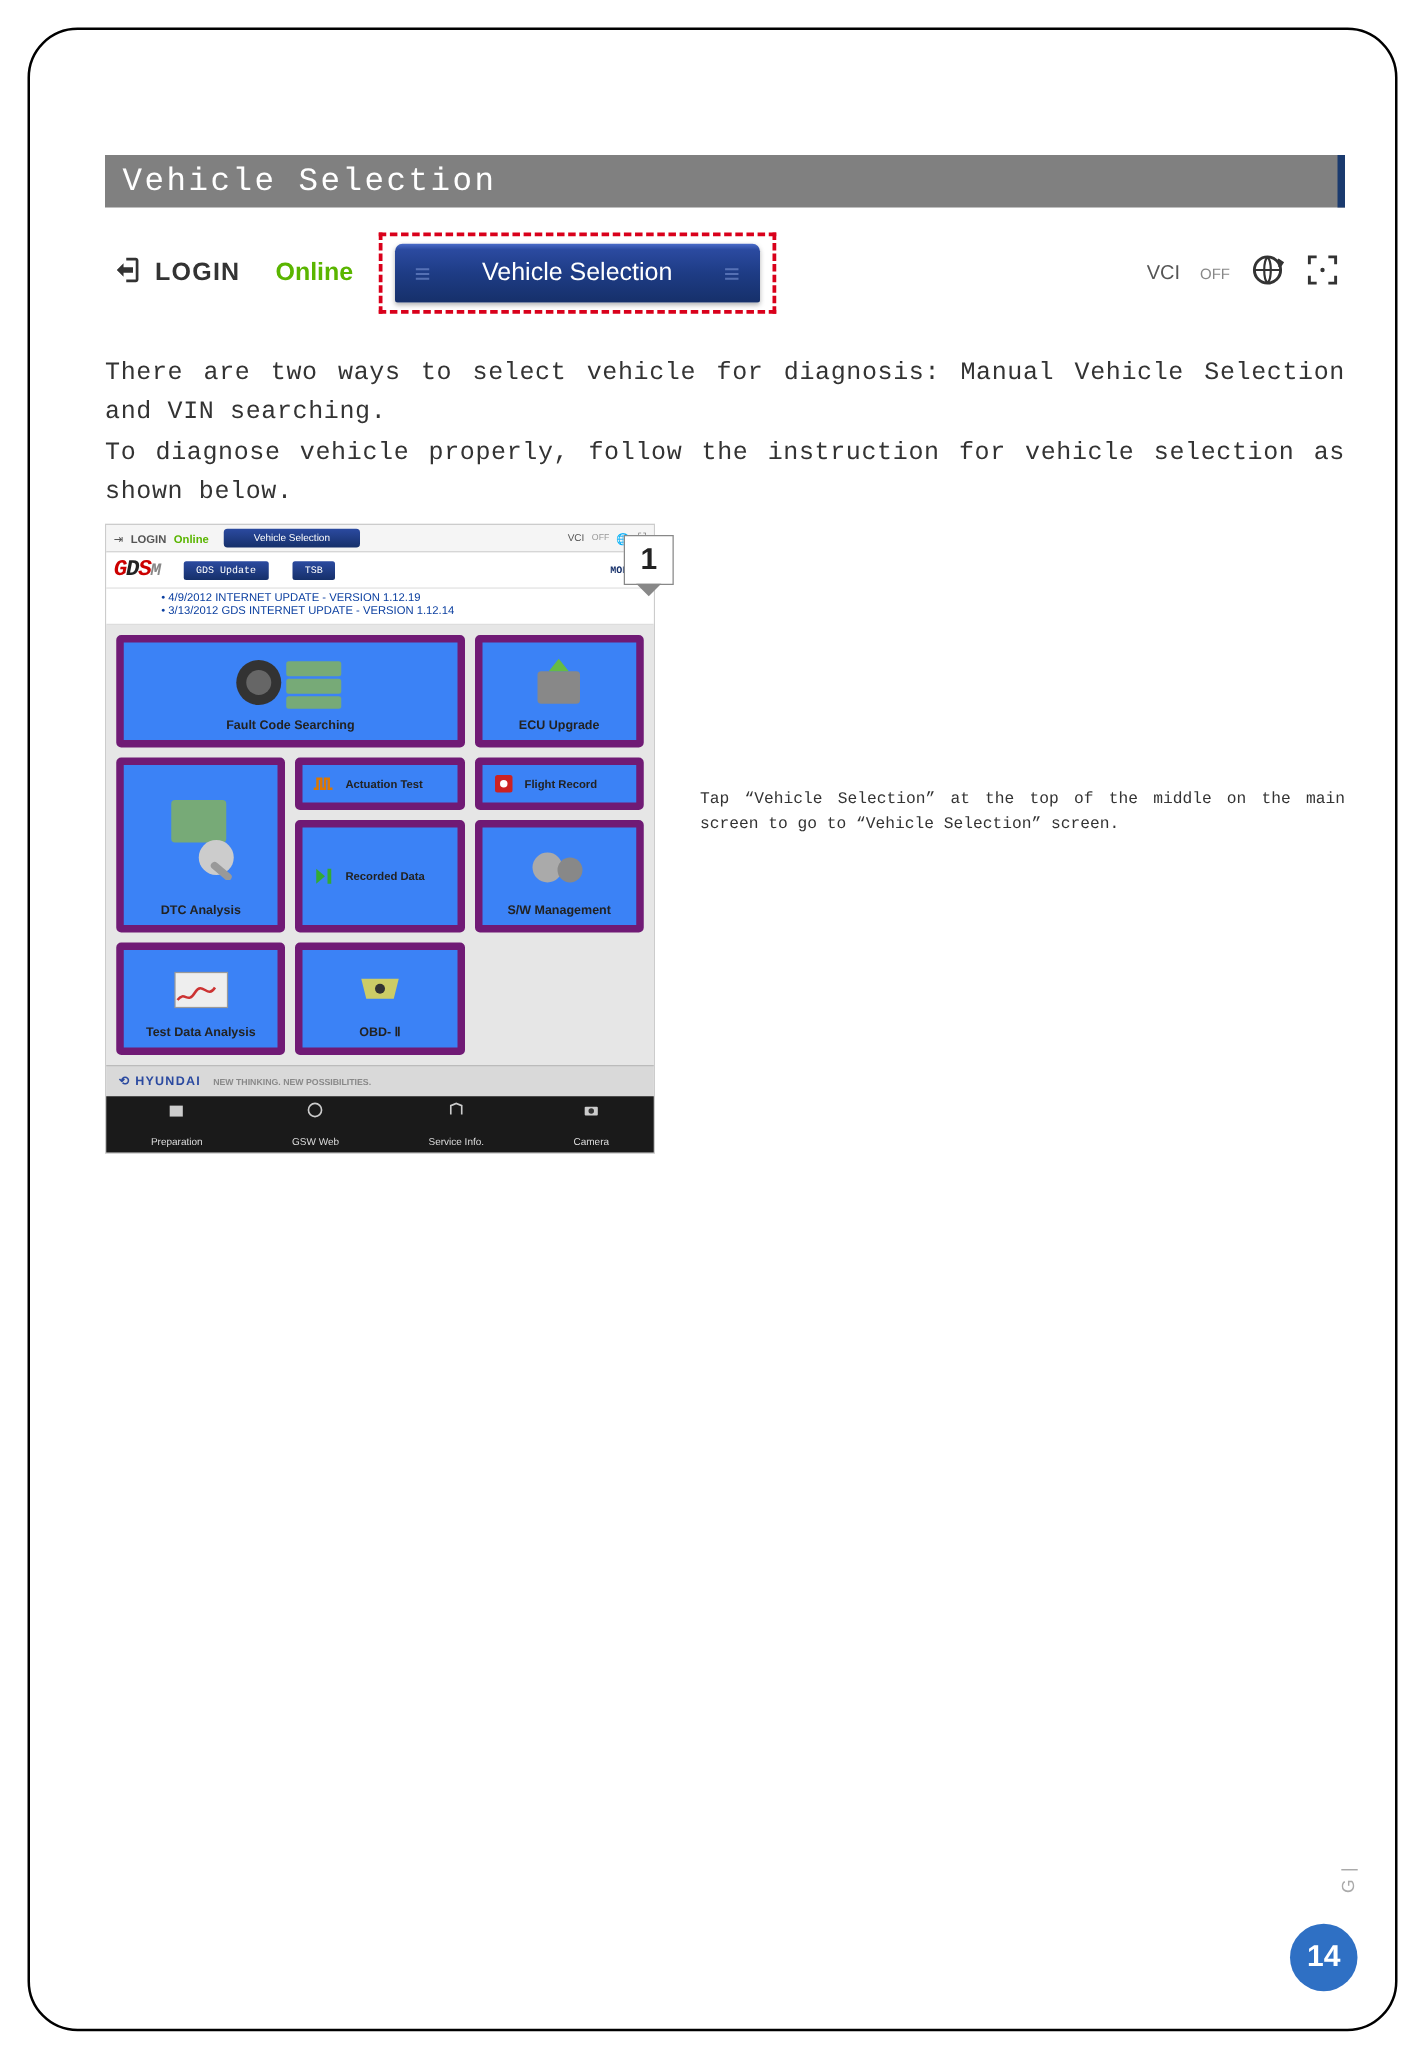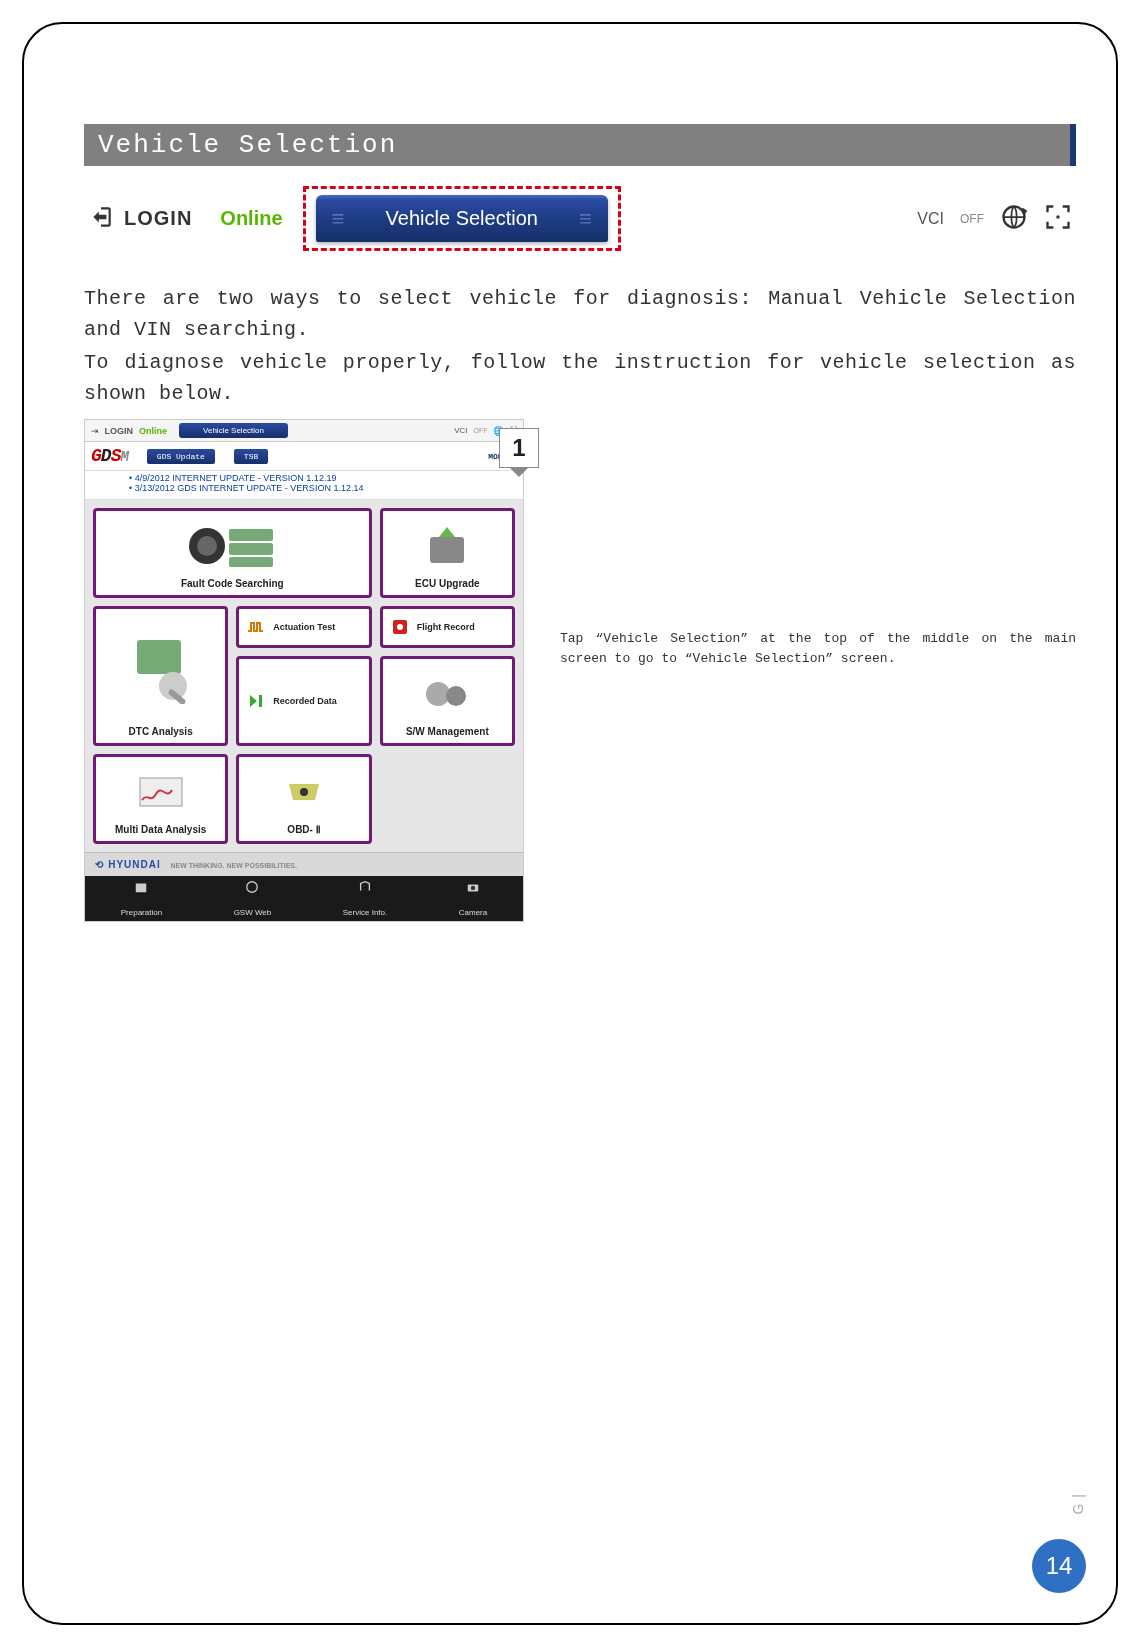--- a/index.html
+++ b/index.html
@@ -185,22 +185,22 @@
   .ss-updates div { font-size:9px; color:#0b3fa0; }
   .ss-grid {
     background:#e6e6e6;
     padding:8px;
     display:grid;
     grid-template-columns: 1fr 1fr 1fr;
     grid-auto-rows: auto;
     gap:8px;
   }
   .tile {
-    background:#ffffff;
-    border:3px solid #701a75;
+    background:#3b82f6;
+    border:6px solid #701a75;
     border-radius:4px;
     padding:6px;
     display:flex;
     flex-direction:column;
     justify-content:flex-end;
     align-items:center;
     text-align:center;
     font-weight:700;
     font-size:10px;
     color:#222;
@@ -270,21 +270,21 @@
     right: 30px;
     bottom: 30px;
     width:54px; height:54px;
     border-radius:50%;
     background:#2f70c4;
     color:#fff;
     display:flex;
     align-items:center;
     justify-content:center;
     font-size:24px;
-    font-weight:400;
+    font-weight:700;
   }
 </style>
 </head>
 <body>
 
 <div class="page-frame">
 
   <div class="section-header">Vehicle Selection</div>
 
   <div class="toolbar-wrap">
@@ -424,21 +424,21 @@
           </div>
           <span class="lbl">S/W Management</span>
         </div>
         <div class="tile">
           <div class="tile-icon">
             <svg width="50" height="40" viewBox="0 0 50 40">
                 <rect x="4" y="6" width="42" height="28" fill="#eee" stroke="#999"></rect>
                 <path d="M6 28c6-8 8 4 14-6s10 6 16-4" fill="none" stroke="#c33" stroke-width="2"></path>
               </svg>
           </div>
-          <span class="lbl">Multi Data Analysis</span>
+          <span class="lbl">Test Data Analysis</span>
         </div>
         <div class="tile">
           <div class="tile-icon">
             <svg width="50" height="40" viewBox="0 0 50 40">
                 <path d="M10 12h30l-4 16H14z" fill="#cc6"></path>
                 <circle cx="25" cy="20" r="4" fill="#333"></circle>
               </svg>
           </div>
           <span class="lbl">OBD- Ⅱ</span>
         </div>

